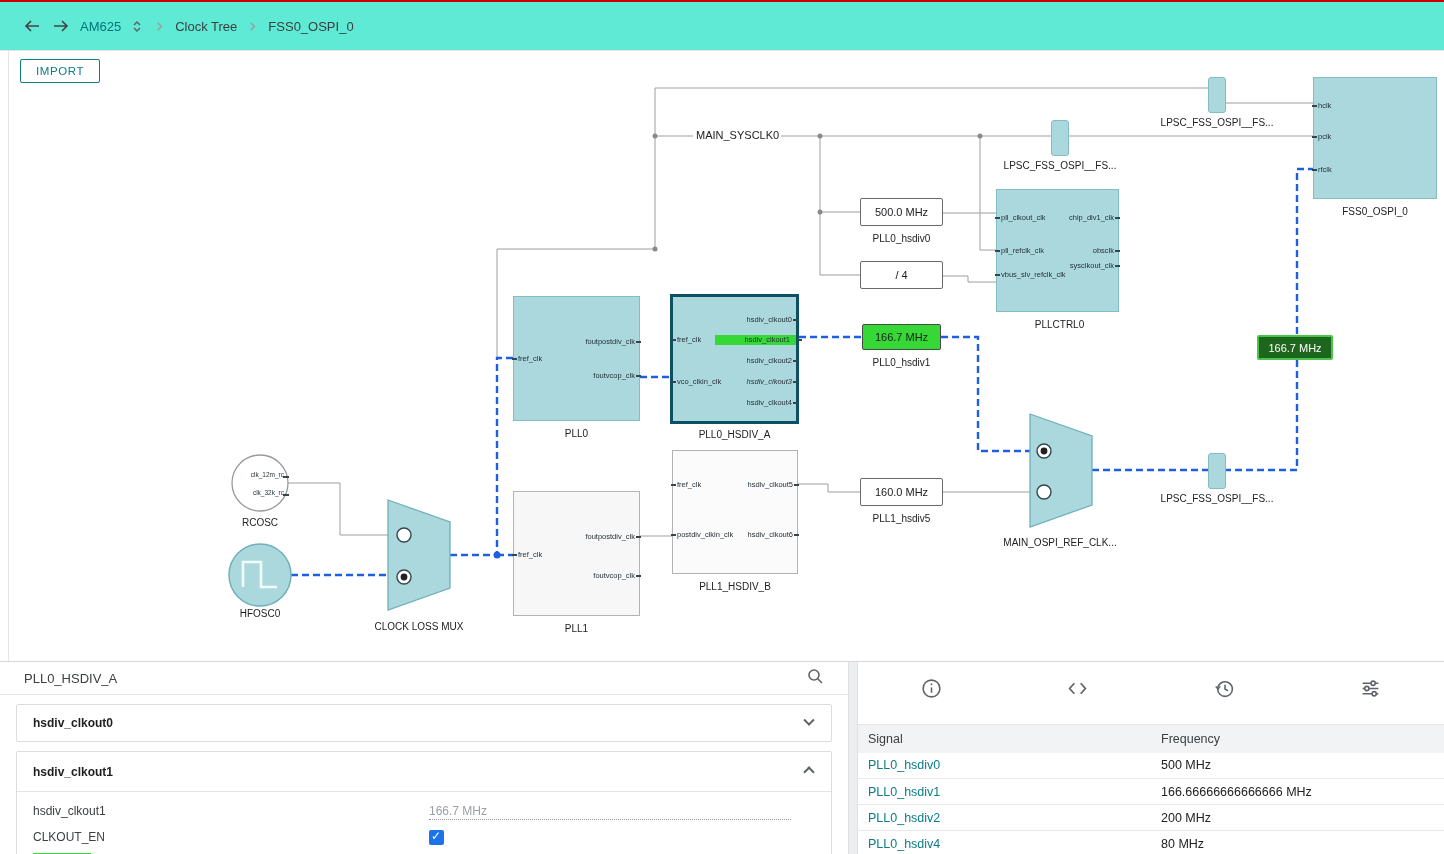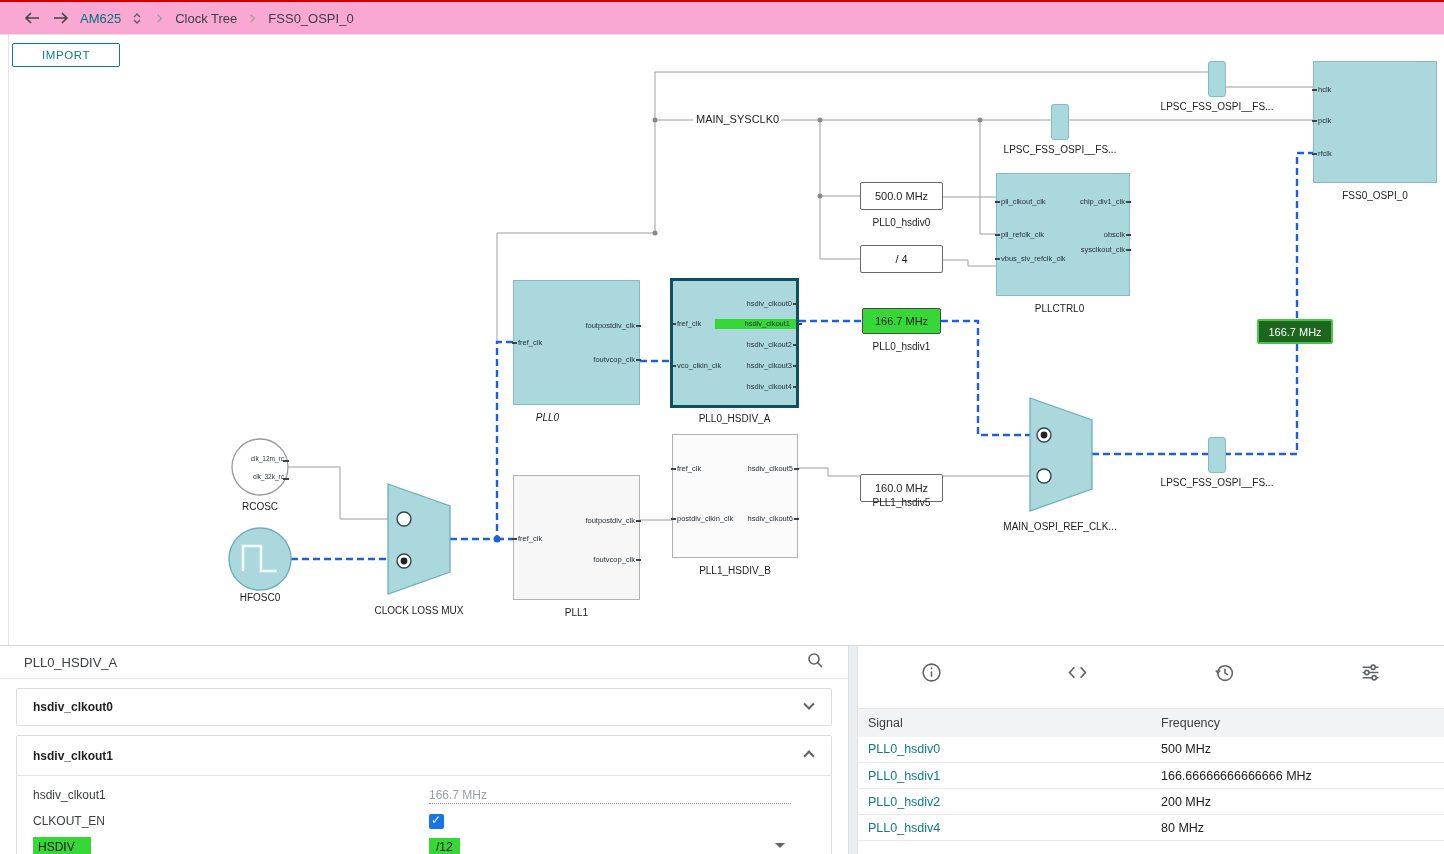--- a/index.html
+++ b/index.html
@@ -1,21 +1,21 @@
 <!DOCTYPE html>
 <html><head>
 <meta charset="utf-8">
 <style>
   * { margin:0; padding:0; box-sizing:border-box; }
   html,body { width:1444px; height:854px; overflow:hidden; background:#fff;
     font-family:"Liberation Sans", sans-serif; color:#202124; }
 
   
-  #topbar { height:35px; border-top:2px solid #cc0000; border-bottom:1px solid #e3e3e3;
-    display:flex; align-items:center; padding-left:22px; gap:9px; background:#f9a8d4; }
+  #topbar { height:51px; border-top:2px solid #cc0000; border-bottom:1px solid #e3e3e3;
+    display:flex; align-items:center; padding-left:22px; gap:9px; background:#5eead4; }
   .nav-arrow { width:20px; height:20px; display:flex; align-items:center; justify-content:center; cursor:pointer; }
   .crumb { font-size:13px; color:#3c4043; cursor:pointer; }
   .crumb.device { color:#00737d; }
   .sep svg, .nav-arrow svg, .unfold svg { display:block; }
 
   
   #canvas { position:relative; width:1444px; height:610px; background:#fff; overflow:hidden; }
   #gutter { position:absolute; left:8px; top:0; width:1px; height:610px; background:#e4e4e4; }
   #wires { position:absolute; left:0; top:0; z-index:1; }
   .node { position:absolute; z-index:2; }
@@ -29,22 +29,22 @@
   .port.r::after  { content:""; position:absolute; right:-6px; top:4px; width:5px; height:2px; background:#33454d; }
   .port.hl { background:#35d835; right:0; padding:0 6px 0 30px; }
   .blabel { position:absolute; z-index:2; font-size:10px; color:#222; text-align:center; white-space:nowrap; }
   .vbox { position:absolute; z-index:2; background:#fff; border:1px solid #6a6a6a; border-radius:2px;
     display:flex; align-items:center; justify-content:center; font-size:11px; color:#202124; }
   .vbox.green { background:#35d835; border-color:#4a4a4a; }
   .vbox.dark { background:#1e651e; color:#fff; border:2px solid #49c549; z-index:3; font-size:11px; }
   .lpsc { position:absolute; z-index:2; width:18px; height:36px; background:#abd8dc;
     border:1px solid #84bcc4; border-radius:3px; }
   .tinyport { position:absolute; z-index:2; font-size:6.5px; color:#26323a; width:54px; text-align:right; }
-  #import-btn { position:absolute; left:12px; top:8px; z-index:4; border:1px solid #0c7d85; color:#0c7d85;
-    background:#fff; font-size:11.5px; letter-spacing:.6px; padding:5px 29px; border-radius:2px; cursor:pointer;
+  #import-btn { position:absolute; left:20px; top:8px; z-index:4; border:1px solid #0c7d85; color:#0c7d85;
+    background:#fff; font-size:11.5px; letter-spacing:.6px; padding:5px 15px; border-radius:2px; cursor:pointer;
     font-family:"Liberation Sans",sans-serif; }
   .wirelabel { background:#fff; padding:0 3px; font-size:11px; color:#222; }
 
   
   #bottom { display:flex; height:209px; border-top:1px solid #d7d7d7; }
   #left-panel { width:848px; background:#fff; overflow:hidden; }
   #panel-divider { width:10px; background:#eceff1; border-left:1px solid #e0e0e0; border-right:1px solid #e0e0e0; }
   #right-panel { flex:1; background:#fff; overflow:hidden; }
 
   .lp-header { height:33px; display:flex; align-items:center; justify-content:space-between;
@@ -179,48 +179,48 @@
   <div class="lpsc" style="left:1208px; top:402px;"></div>
   <div class="blabel" style="left:1155px; top:442px; width:124px;">LPSC_FSS_OSPI__FS...</div>
 
   <div class="node block" style="left:1313px; top:26px; width:124px; height:122px;">
     <span class="port l" style="top:23px;">hclk</span>
     <span class="port l" style="top:54px;">pclk</span>
     <span class="port l" style="top:87px;">rfclk</span>
   </div>
   <div class="blabel" style="left:1313px; top:155px; width:124px;">FSS0_OSPI_0</div>
 
-  <div class="node block" style="left:996px; top:138px; width:134px; height:123px;text-align:center;">
+  <div class="node block" style="left:996px; top:138px; width:123px; height:123px;text-align:center;">
     <span class="port l" style="top:23px;">pll_clkout_clk</span>
     <span class="port l" style="top:56px;">pll_refclk_clk</span>
     <span class="port l" style="top:80px;">vbus_slv_refclk_clk</span>
     <span class="port r" style="top:23px;">chip_div1_clk</span>
     <span class="port r" style="top:56px;">obsclk</span>
     <span class="port r" style="top:71px;margin-left:25px;">sysclkout_clk</span>
   </div>
   <div class="blabel" style="left:996px; top:268px; width:127px;">PLLCTRL0</div>
 
   <div class="vbox" style="left:860px; top:147px; width:83px; height:28px;">500.0 MHz</div>
   <div class="blabel" style="left:860px; top:182px; width:83px;">PLL0_hsdiv0</div>
   <div class="vbox" style="left:860px; top:210px; width:83px; height:28px;">/ 4</div>
 
   <div class="node block" style="left:513px; top:245px; width:127px; height:125px;">
     <span class="port l" style="top:57px;">fref_clk</span>
     <span class="port r" style="top:40px;">foutpostdiv_clk</span>
     <span class="port r" style="top:74px;">foutvcop_clk</span>
   </div>
-  <div class="blabel" style="left:484px; top:377px; width:127px;font-style:italic;">PLL0</div>
+  <div class="blabel" style="left:513px; top:377px; width:127px;">PLL0</div>
 
   <div class="node block sel" style="left:670px; top:243px; width:129px; height:130px;">
     <span class="port l" style="top:38px;">fref_clk</span>
     <span class="port l" style="top:80px;">vco_clkin_clk</span>
     <span class="port r" style="top:18px;">hsdiv_clkout0</span>
     <span class="port r hl" style="top:38px;">hsdiv_clkout1</span>
     <span class="port r" style="top:59px;">hsdiv_clkout2</span>
-    <span class="port r" style="top:80px;">hsdiv_clkout3</span>
+    <span class="port r" style="top:80px;font-style:italic;">hsdiv_clkout3</span>
     <span class="port r" style="top:101px;text-align:center;">hsdiv_clkout4</span>
   </div>
   <div class="blabel" style="left:670px; top:378px; width:129px;">PLL0_HSDIV_A</div>
 
   <div class="vbox green" style="left:862px; top:273px; width:79px; height:26px;">166.7 MHz</div>
   <div class="blabel" style="left:862px; top:306px; width:79px;">PLL0_hsdiv1</div>
 
   <div class="vbox dark" style="left:1257px; top:284px; width:76px; height:25px;">166.7 MHz</div>
 
   <span class="tinyport" style="left:230px; top:420px;">clk_12m_rc</span>
@@ -237,21 +237,21 @@
   <div class="blabel" style="left:513px; top:572px; width:127px;">PLL1</div>
 
   <div class="node block plain" style="left:672px; top:399px; width:126px; height:124px; background:#fbfbfb;">
     <span class="port l" style="top:29px;">fref_clk</span>
     <span class="port l" style="top:79px;">postdiv_clkin_clk</span>
     <span class="port r" style="top:29px;">hsdiv_clkout5</span>
     <span class="port r" style="top:79px;">hsdiv_clkout6</span>
   </div>
   <div class="blabel" style="left:672px; top:530px; width:126px;">PLL1_HSDIV_B</div>
 
-  <div class="vbox" style="left:860px; top:427px; width:83px; height:28px;margin-top:12px;">160.0 MHz</div>
+  <div class="vbox" style="left:860px; top:427px; width:83px; height:28px;">160.0 MHz</div>
   <div class="blabel" style="left:860px; top:462px; width:83px;">PLL1_hsdiv5</div>
 
   <div class="blabel" style="left:996px; top:486px; width:128px;">MAIN_OSPI_REF_CLK...</div>
 </div>
 
 <div id="bottom">
   <div id="left-panel">
     <div class="lp-header">
       <span>PLL0_HSDIV_A</span>
       <span>

